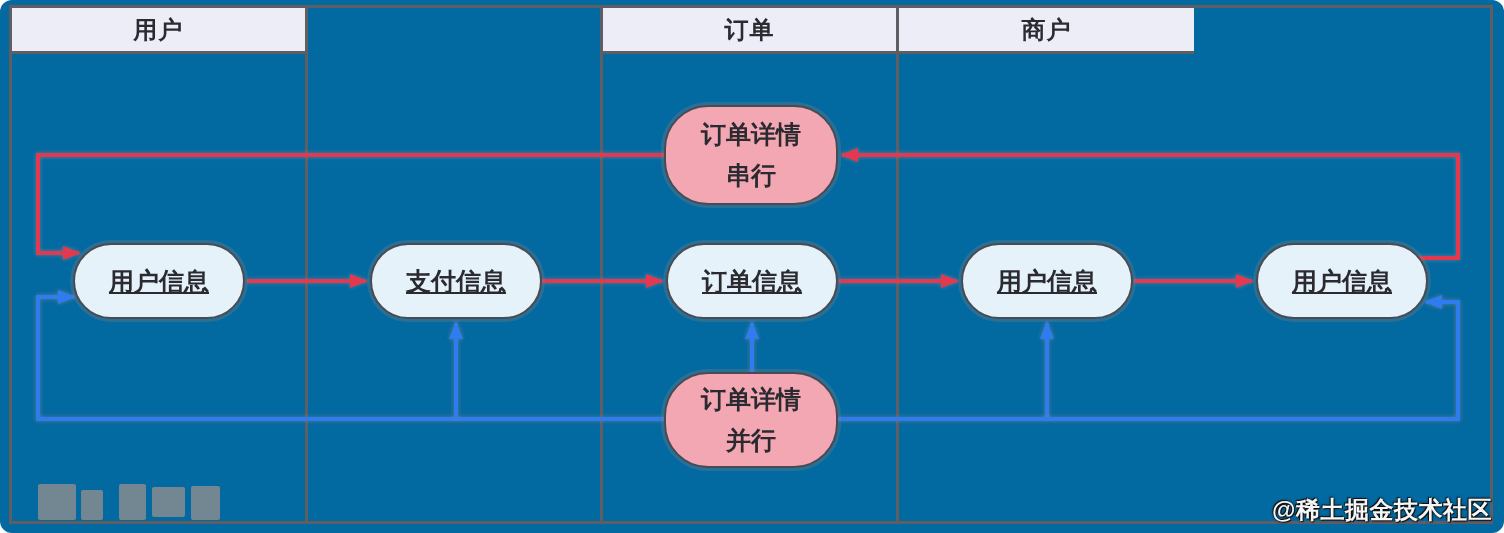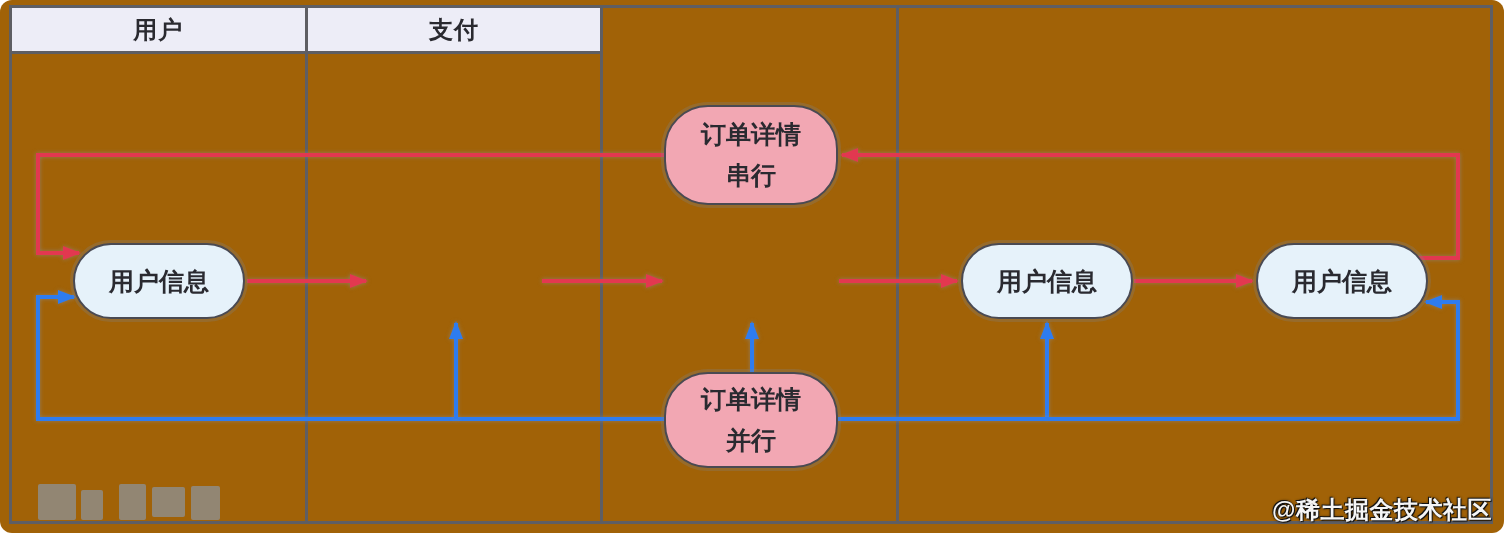--- a/index.html
+++ b/index.html
@@ -1,37 +1,37 @@
 <!DOCTYPE html>
 <html><head>
 <meta charset="utf-8">
 <style>
   html,body{margin:0;padding:0;background:#ffffff;width:1504px;height:533px;
     font-family:"Liberation Sans","DejaVu Sans",sans-serif;}
-  .canvas{position:absolute;left:0;top:0;width:1504px;height:533px;background:#a16207;
+  .canvas{position:absolute;left:0;top:0;width:1504px;height:533px;background:#0369a1;
     border-radius:12px;overflow:hidden;}
   
   .frame{position:absolute;left:9px;top:5px;width:1484px;height:519px;
     border:3px solid #5e5e63;box-sizing:border-box;display:grid;
     grid-template-columns:repeat(5,1fr);z-index:1;}
   .lane{display:flex;flex-direction:column;border-right:3px solid #5e5e63;}
   .lane:last-child{border-right:none;}
   .lane-header{height:43px;background:#ededf7;border-bottom:3px solid #5e5e63;
     display:flex;align-items:center;justify-content:center;
     font-size:24px;font-weight:700;color:#2a2a30;letter-spacing:1px;}
   .lane-body{flex:1;background:transparent;}
   
   svg.wires{position:absolute;left:0;top:0;width:1504px;height:533px;z-index:2;}
   .edge{fill:none;stroke-width:4;filter:drop-shadow(0 0 2px rgba(140,140,140,.65));}
   
   .node{position:absolute;z-index:3;box-sizing:border-box;
     display:flex;flex-direction:column;align-items:center;justify-content:center;
     border:2.5px solid #4a4a52;color:#2a2a30;font-weight:600;text-align:center;
     white-space:nowrap;box-shadow:0 0 0 3px rgba(130,130,130,.30);}
-  .node.info{width:172px;height:76px;border-radius:38px;background:#e6f2fa;font-size:25px;}
+  .node.info{width:172px;height:76px;border-radius:38px;background:#e6f2fa;font-size:25px;text-decoration:underline;}
   .node.detail{width:174px;border-radius:44px;background:#f2a7b3;font-size:25px;line-height:1.0;}
   .node.detail .l1{margin-bottom:16px;}
   #node-serial{left:664px;top:105px;height:100px;}
   #node-parallel{left:664px;top:372px;height:96px;}
   #node-user{left:73px;top:243px;}
   #node-payment{left:370px;top:243px;}
   #node-order{left:666px;top:243px;}
   #node-product{left:961px;top:243px;}
   #node-merchant{left:1256px;top:243px;}
   
@@ -51,27 +51,28 @@
 <body>
 
 <div class="canvas">
 
   <div class="frame">
     <div class="lane">
       <div class="lane-header">用户</div>
       <div class="lane-body"></div>
     </div>
     <div class="lane">
-      <div class="lane-header">支付</div>
       <div class="lane-body"></div>
     </div>
     <div class="lane">
+      <div class="lane-header">订单</div>
       <div class="lane-body"></div>
     </div>
     <div class="lane">
+      <div class="lane-header">商户</div>
       <div class="lane-body"></div>
     </div>
   </div>
 
   <svg class="wires" viewBox="0 0 1504 533">
     <defs>
       <marker id="ah-red" markerUnits="userSpaceOnUse" markerWidth="18" markerHeight="14" viewBox="0 0 18 14" refX="16" refY="7" orient="auto">
         <path d="M0,0 L18,7 L0,14 Z" fill="#e23850"></path>
       </marker>
       <marker id="ah-blue" markerUnits="userSpaceOnUse" markerWidth="18" markerHeight="14" viewBox="0 0 18 14" refX="16" refY="7" orient="auto">
@@ -95,20 +96,22 @@
 
   <div class="node detail" id="node-serial">
     <div class="l1">订单详情</div>
     <div class="l2">串行</div>
   </div>
   <div class="node detail" id="node-parallel">
     <div class="l1">订单详情</div>
     <div class="l2">并行</div>
   </div>
   <div class="node info" id="node-user">用户信息</div>
+  <div class="node info" id="node-payment">支付信息</div>
+  <div class="node info" id="node-order">订单信息</div>
   <div class="node info" id="node-product">用户信息</div>
   <div class="node info" id="node-merchant">用户信息</div>
 
   <div class="wm-left">
     <span class="b1"></span>
     <span class="b2"></span>
     <span class="b3"></span>
     <span class="b4"></span>
     <span class="b5"></span>
   </div>

